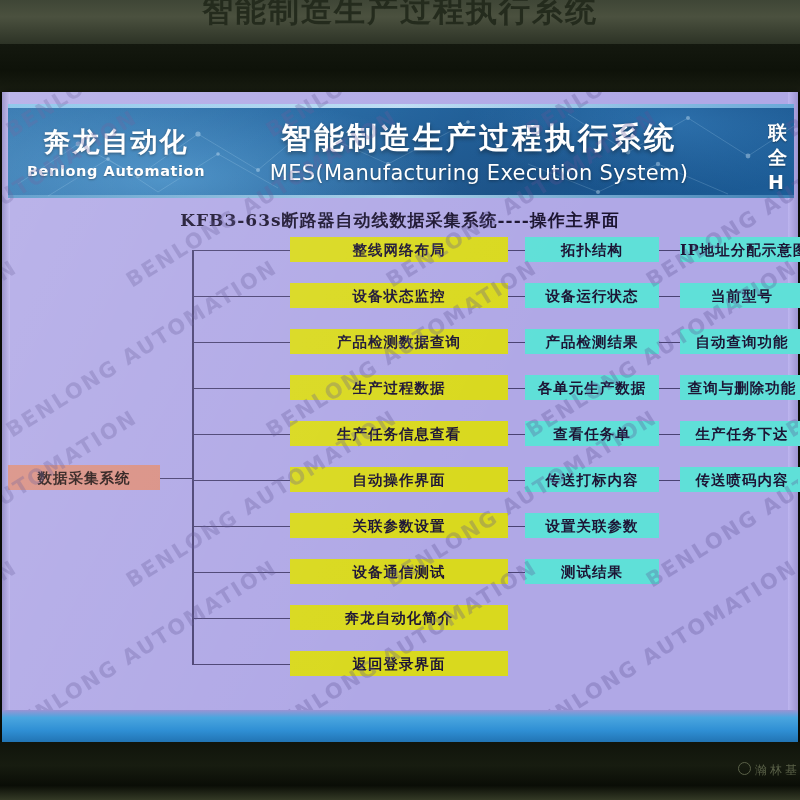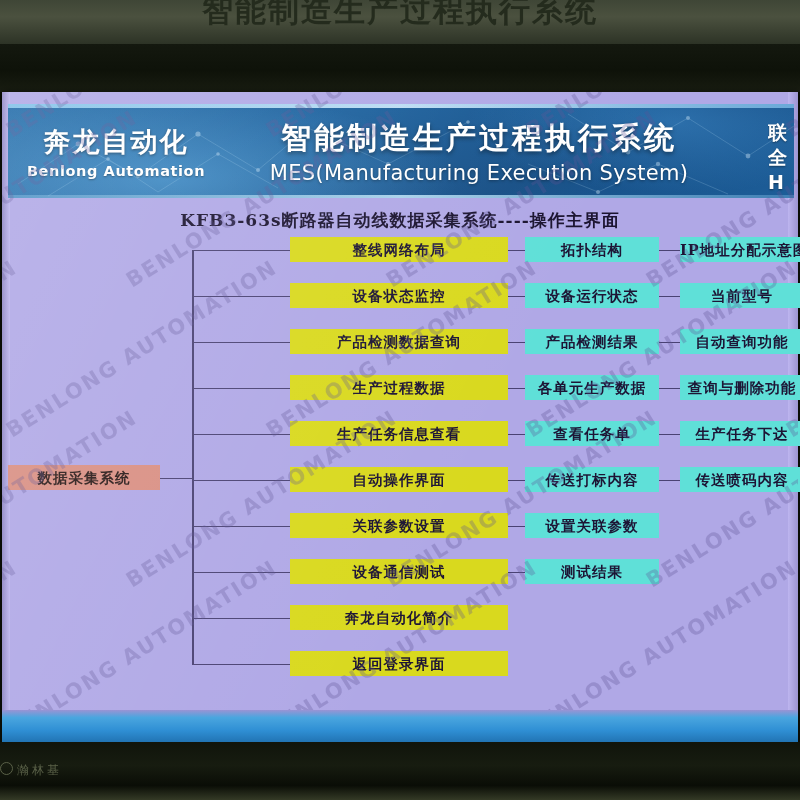--- a/index.html
+++ b/index.html
@@ -23,21 +23,21 @@
   }
   .bezel-dark-upper{
     position:absolute;left:0;top:44px;width:800px;height:48px;
     background:linear-gradient(180deg,#14180f 0%,#0e1209 55%,#191d12 100%);
   }
   .bezel-bottom{
     position:absolute;left:0;top:742px;width:800px;height:58px;
     background:linear-gradient(180deg,#10140b 0%,#171c10 40%,#0a0d06 75%,#343a26 100%);
   }
   .bezel-logo{
-    position:absolute;left:0;top:762px;width:800px;text-align:left;
+    position:absolute;left:0;top:762px;width:800px;text-align:right;
     color:#5a6148;font-size:12px;letter-spacing:3px;
   }
   .bezel-logo .mark{
     display:inline-block;width:11px;height:11px;border-radius:50%;
     border:1px solid #5a6148;margin-right:4px;vertical-align:-1px;
   }
 
   
   .panel{
     position:absolute;left:2px;top:92px;width:796px;height:652px;

